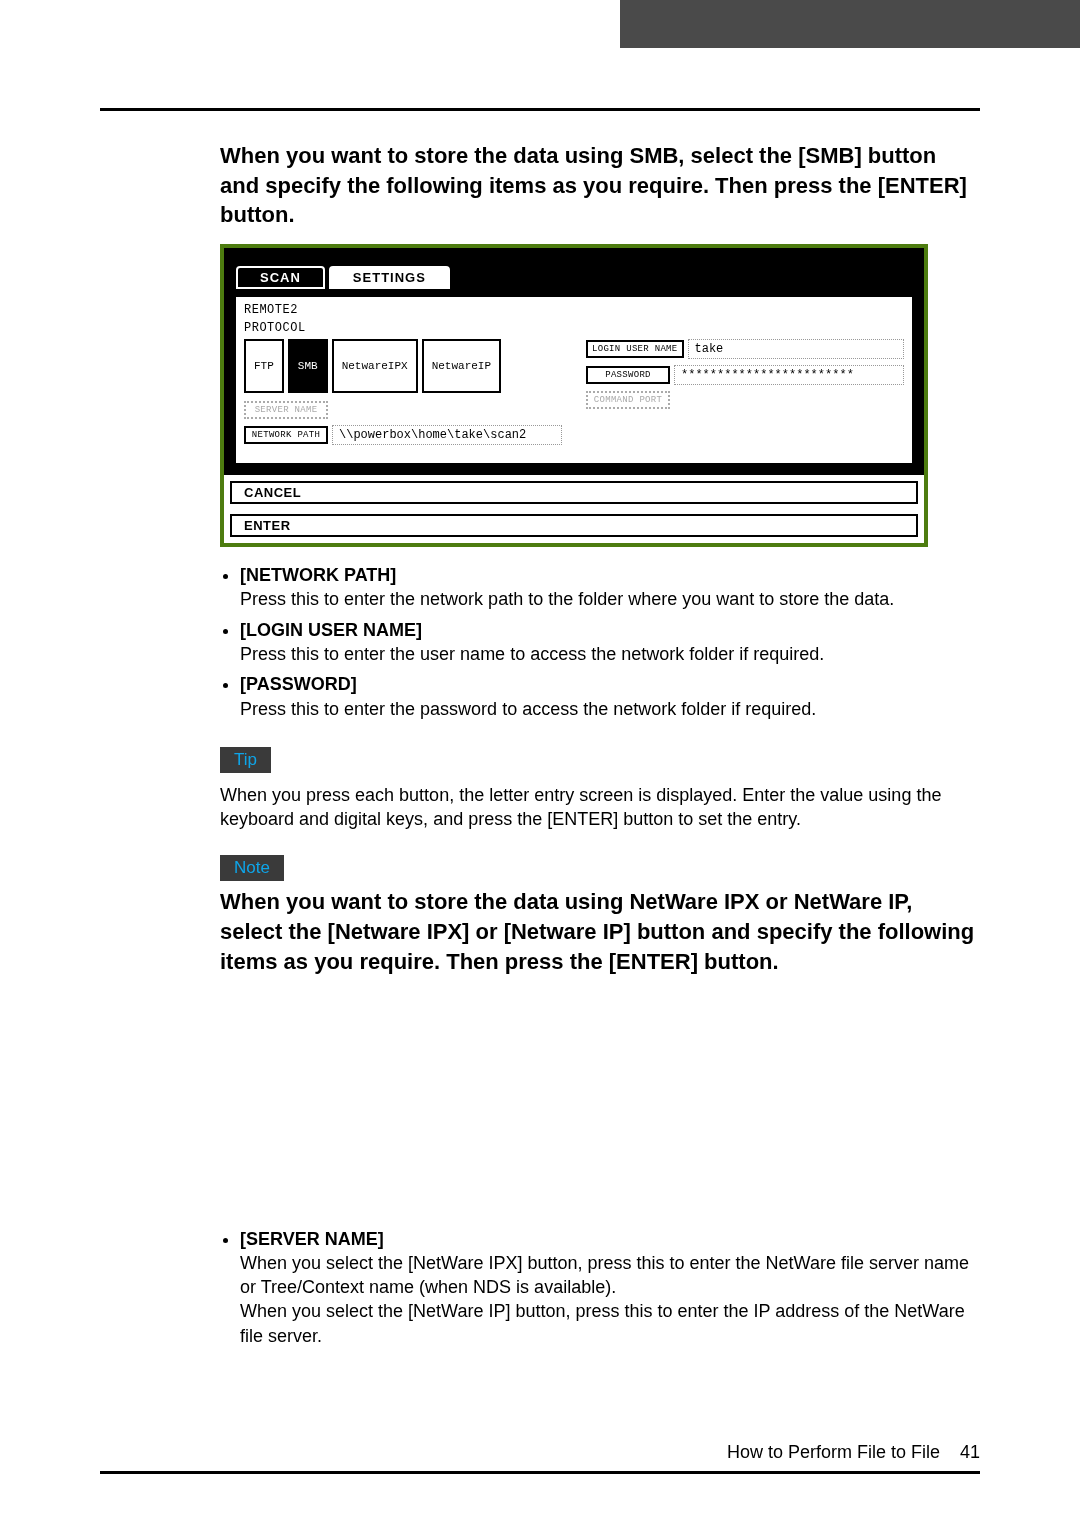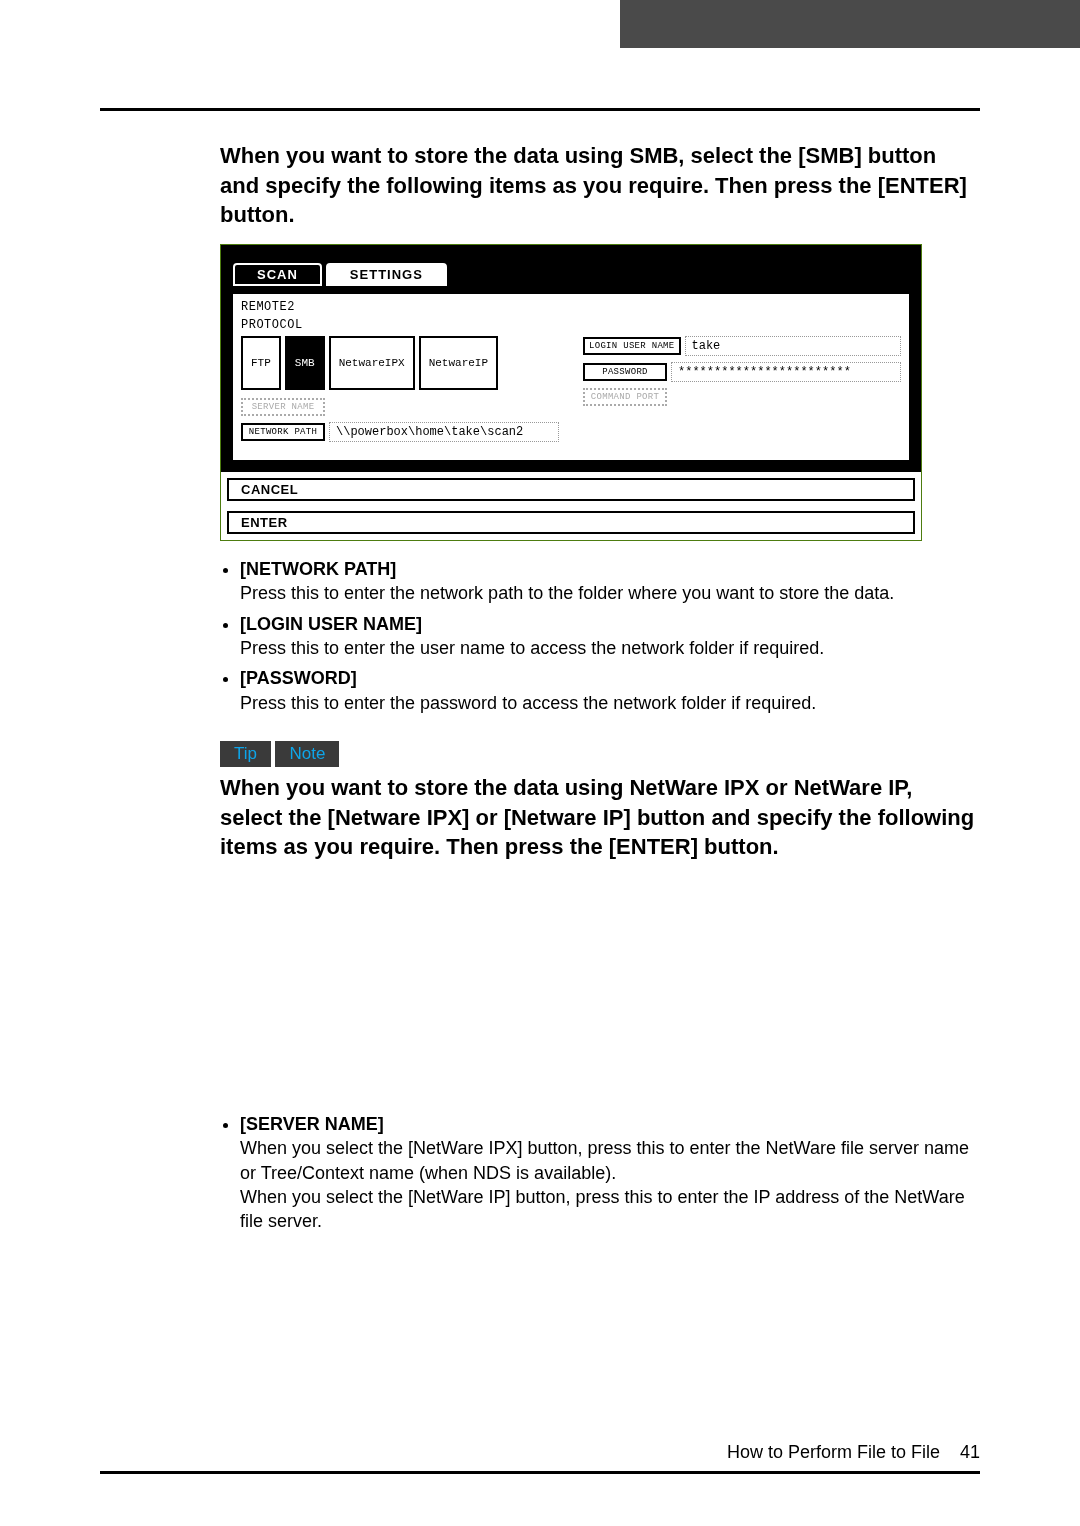--- a/index.html
+++ b/index.html
@@ -36,21 +36,21 @@
     line-height: 1.35;
     margin-bottom: 14px;
   }
 
   
   .panel {
     background: #000000;
     margin-top: 4px;
     margin-bottom: 16px;
     width: 700px;
-    border: 1px solid #4d7c0f;
+    border: 4px solid #4d7c0f;
   }
   .panel-black {
     background: #000;
     padding: 18px 12px 12px 12px;
     color: #fff;
   }
   .tabrow { display: flex; gap: 4px; margin-bottom: 8px; }
   .tab {
     background: #000;
     color: #fff;
@@ -237,20 +237,21 @@
           <span class="bhead">[LOGIN USER NAME]</span>
           <span class="bdesc">Press this to enter the user name to access the network folder if required.</span>
         </li>
         <li>
           <span class="bhead">[PASSWORD]</span>
           <span class="bdesc">Press this to enter the password to access the network folder if required.</span>
         </li>
       </ul>
 
       <div class="tag">Tip</div>
+      <div class="para">When you press each button, the letter entry screen is displayed. Enter the value using the keyboard and digital keys, and press the [ENTER] button to set the entry.</div>
 
       <div class="tag">Note</div>
 
       <div class="heading-run">When you want to store the data using NetWare IPX or NetWare IP, select the [Netware IPX] or [Netware IP] button and specify the following items as you require. Then press the [ENTER] button.</div>
 
       <div style="height:230px"></div>
 
       <ul class="manual">
         <li>
           <span class="bhead">[SERVER NAME]</span>

